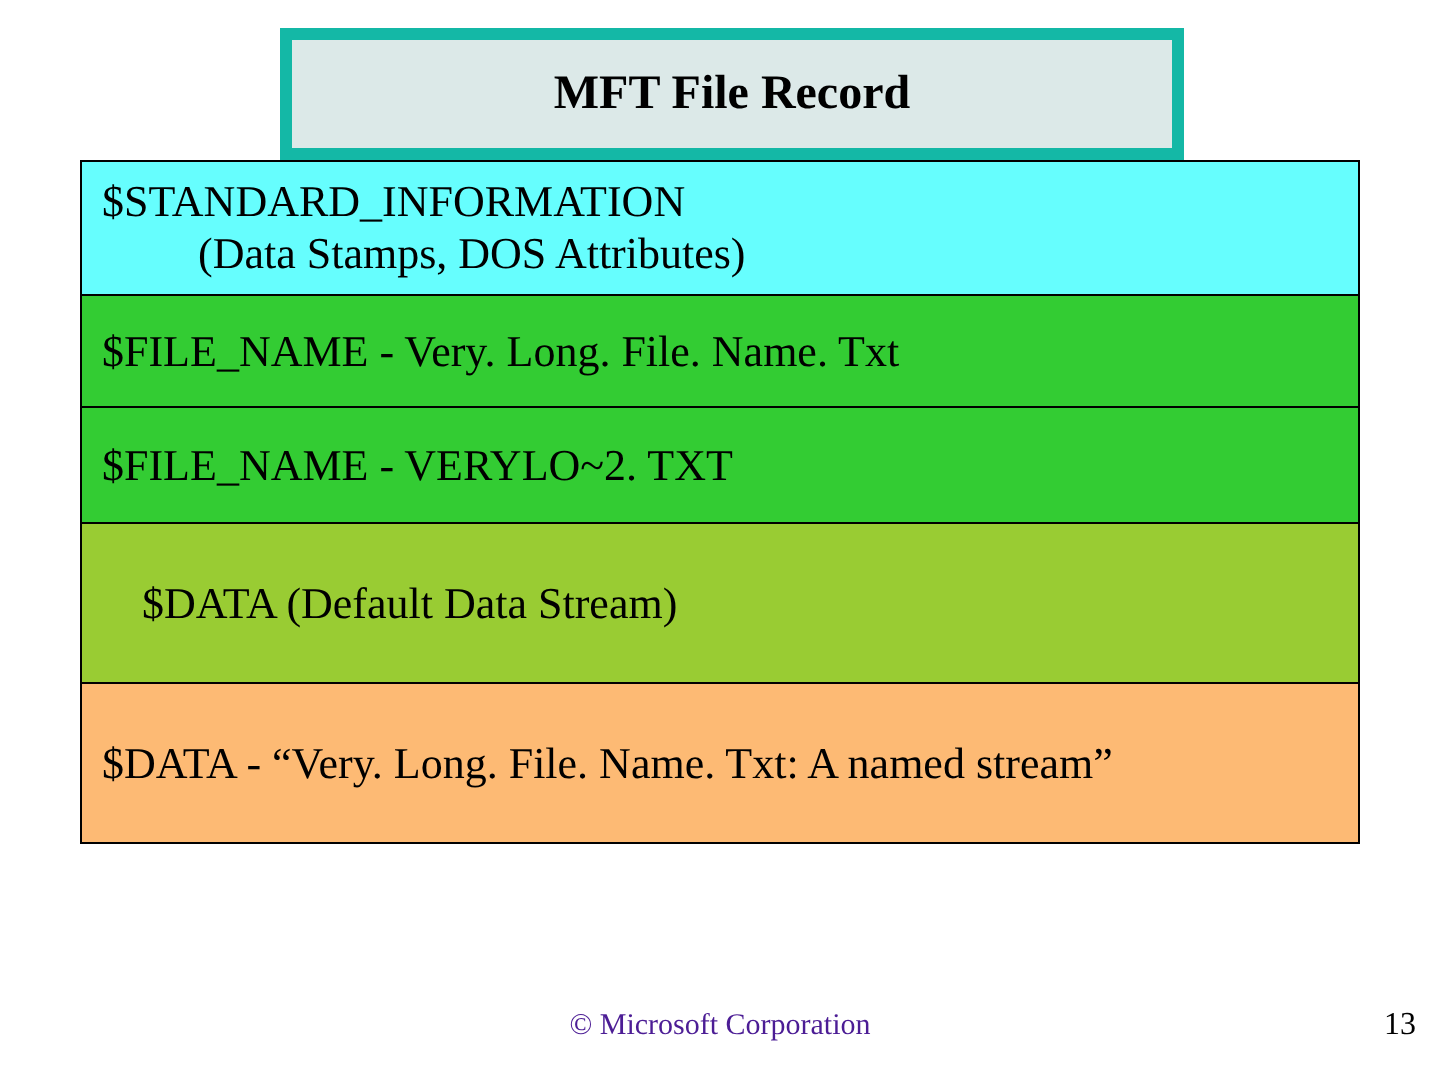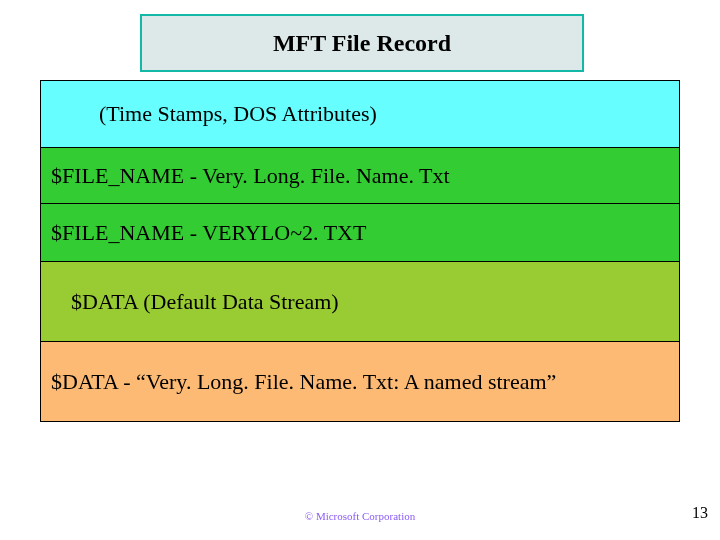--- a/index.html
+++ b/index.html
@@ -16,21 +16,21 @@
     height: 540px;
     position: relative;
   }
   .title-box {
     position: absolute;
     left: 140px;
     top: 14px;
     width: 440px;
     height: 54px;
     background: #dce9e8;
-    border: 2px solid #14b8a6;
+    border: 6px solid #14b8a6;
     display: flex;
     align-items: center;
     justify-content: center;
     font-size: 24px;
     font-weight: bold;
     color: #000;
   }
   .records {
     position: absolute;
     left: 40px;
@@ -59,22 +59,22 @@
   .r-fn2   { background: #33cc33; height: 58px; }
   .r-data1 { background: #99cc33; height: 80px; justify-content: center; padding-left: 30px; }
   .r-data2 { background: #fdba74; height: 80px; justify-content: center; }
   .r-end   { background: #cc3333; height: 56px; justify-content: center; }
   .copyright {
     position: absolute;
     left: 0;
     right: 0;
     bottom: 18px;
     text-align: center;
-    font-size: 11px;
-    color: #8b5cf6;
+    font-size: 15px;
+    color: #4c1d95;
   }
   .pagenum {
     position: absolute;
     right: 12px;
     bottom: 18px;
     font-size: 16px;
     color: #000;
     font-family: Liberation Serif, serif;
   }
 </style>
@@ -83,21 +83,22 @@
 
 <div class="slide">
 
   <div class="title-box">
     <span>MFT File Record</span>
   </div>
 
   <div class="records">
 
     <div class="rec r-std">
-      <span class="indent">(Time Stamps, DOS Attributes)</span>
+      <span>$STANDARD_INFORMATION</span>
+      <span class="indent">(Data Stamps, DOS Attributes)</span>
     </div>
 
     <div class="rec r-fn1">
       <span>$FILE_NAME - Very. Long. File. Name. Txt</span>
     </div>
 
     <div class="rec r-fn2">
       <span>$FILE_NAME - VERYLO~2. TXT</span>
     </div>
 

